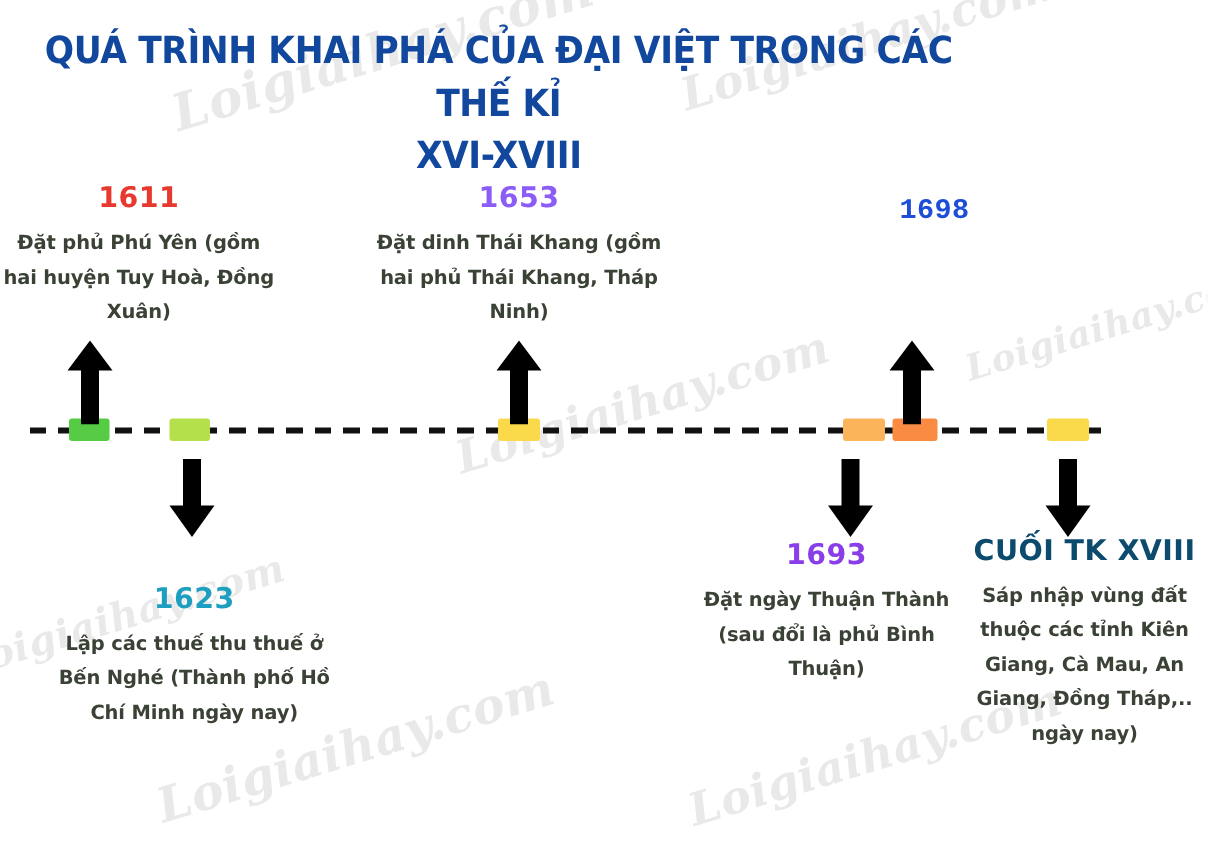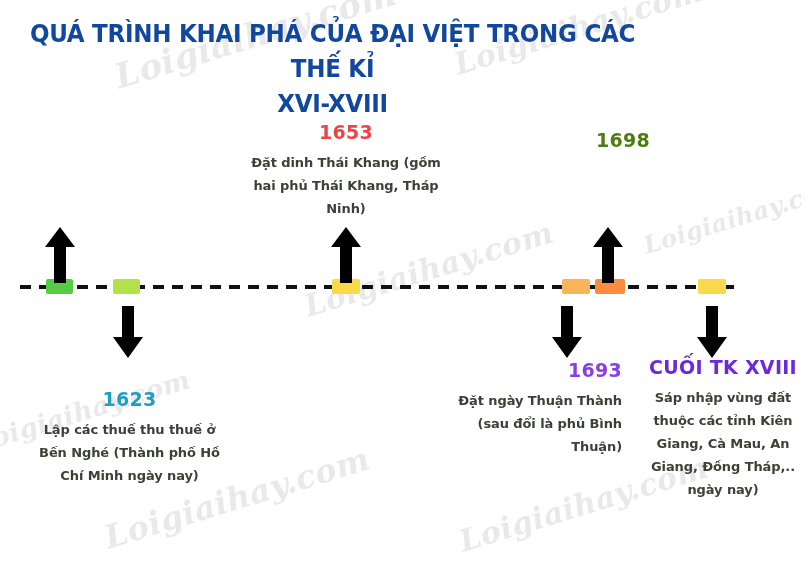--- a/index.html
+++ b/index.html
@@ -166,38 +166,42 @@
     <svg width="32" height="52" viewBox="0 0 32 52">
       <polygon points="16,52 31,31 22,31 22,0 10,0 10,31 1,31" fill="#000000"></polygon>
     </svg>
   </div>
   <div class="arrow" style="left:696px; top:306px;">
     <svg width="32" height="52" viewBox="0 0 32 52">
       <polygon points="16,52 31,31 22,31 22,0 10,0 10,31 1,31" fill="#000000"></polygon>
     </svg>
   </div>
 
+  <div class="entry" style="left:0px; top:120px; width:185px;">
+    <div class="year" style="color:#e8392f;">1611</div>
+    <div class="desc">Đặt phủ Phú Yên (gồm hai huyện Tuy Hoà, Đồng Xuân)</div>
+  </div>
 
   <div class="entry" style="left:248px; top:120px; width:196px;">
-    <div class="year" style="color:#ef4444;">1653</div>
+    <div class="year" style="color:#8b5cf6;">1653</div>
     <div class="desc">Đặt dinh Thái Khang (gồm hai phủ Thái Khang, Tháp Ninh)</div>
   </div>
 
   <div class="entry wide" style="left:494px; top:128px; width:258px;">
-    <div class="year" style="color:#4d7c0f;">1698</div>
+    <div class="year" style="color:#1d4ed8;font-family:Liberation Mono, monospace;">1698</div>
   </div>
 
   <div class="entry" style="left:37px; top:355px; width:185px;">
     <div class="year" style="color:#1e9fc0;margin-top:32px;">1623</div>
     <div class="desc">Lập các thuế thu thuế ở Bến Nghé (Thành phố Hồ Chí Minh ngày nay)</div>
   </div>
 
-  <div class="entry" style="left:454px; top:358px; width:168px;text-align:right;">
+  <div class="entry" style="left:467px; top:358px; width:168px;">
     <div class="year" style="color:#8a3ee8;">1693</div>
     <div class="desc">Đặt ngày Thuận Thành (sau đổi là phủ Bình Thuận)</div>
   </div>
 
   <div class="entry" style="left:648px; top:355px; width:150px;">
-    <div class="year" style="color:#6d28d9;">CUỐI TK XVIII</div>
+    <div class="year" style="color:#0c4a6e;">CUỐI TK XVIII</div>
     <div class="desc">Sáp nhập vùng đất thuộc các tỉnh Kiên Giang, Cà Mau, An Giang, Đồng Tháp,.. ngày nay)</div>
   </div>
 
 </div>
 
 </body></html>

